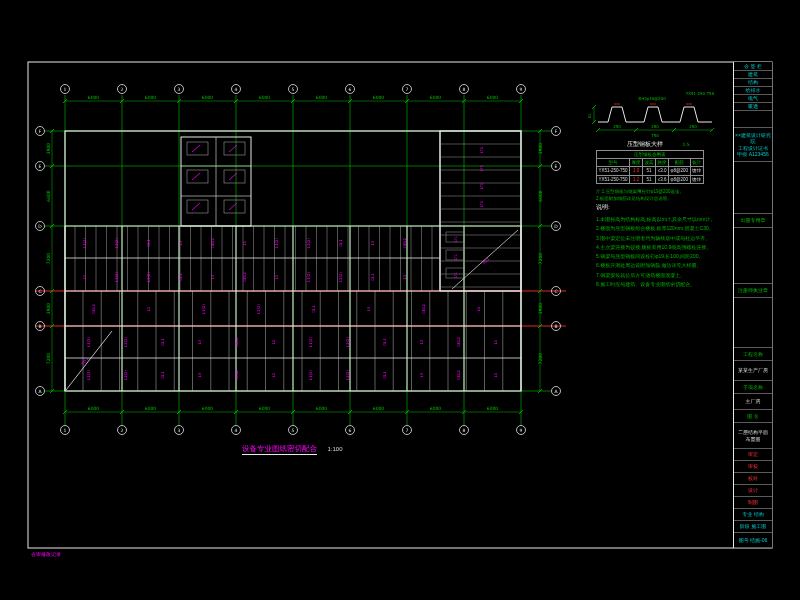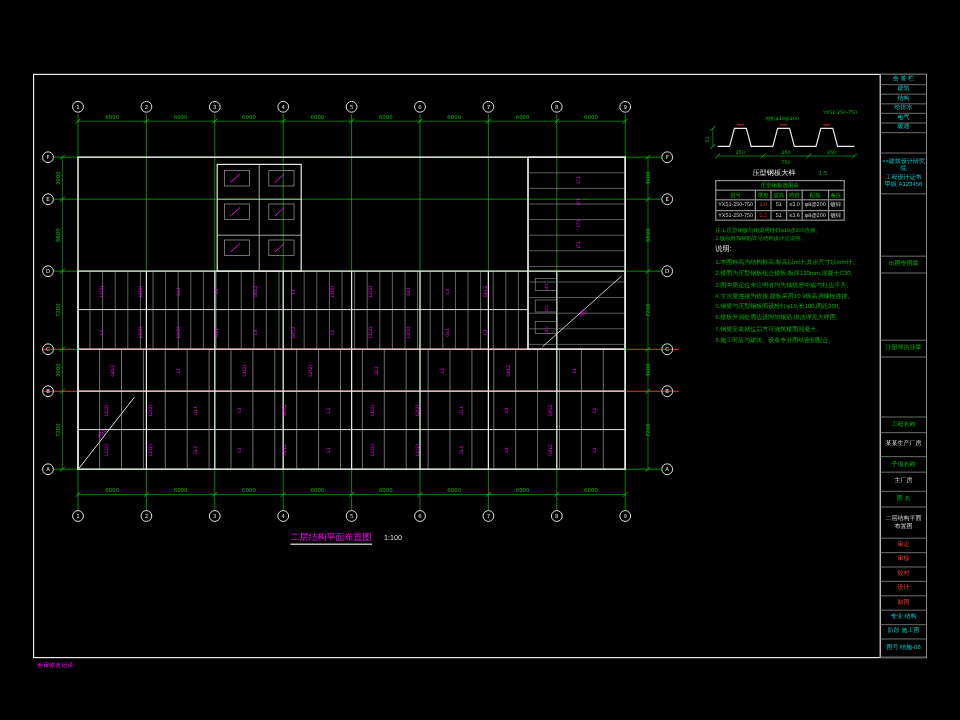--- a/index.html
+++ b/index.html
@@ -479,18 +479,18 @@
       <div class="tb-row tb-r" style="height: 12px;">审核</div>
       <div class="tb-row tb-r" style="height: 12px;">校对</div>
       <div class="tb-row tb-r" style="height: 12px;">设计</div>
       <div class="tb-row tb-r" style="height: 12px;">制图</div>
       <div class="tb-row tb-c" style="height: 12px;">专业 结构</div>
       <div class="tb-row tb-c" style="height: 12px;">阶段 施工图</div>
       <div class="tb-row tb-c" style="height: 15px;">图号 结施-06</div>
     </div>
 
   <div class="plan-title">
-    <span class="pt-text">二层结构平面布置图</span>
+    <span class="pt-text">设备专业图纸密切配合</span>
     <span class="pt-scale">1:100</span>
   </div>
 
   <div class="footer-note">会审修改记录</div>
 </div>
 
 </body></html>

